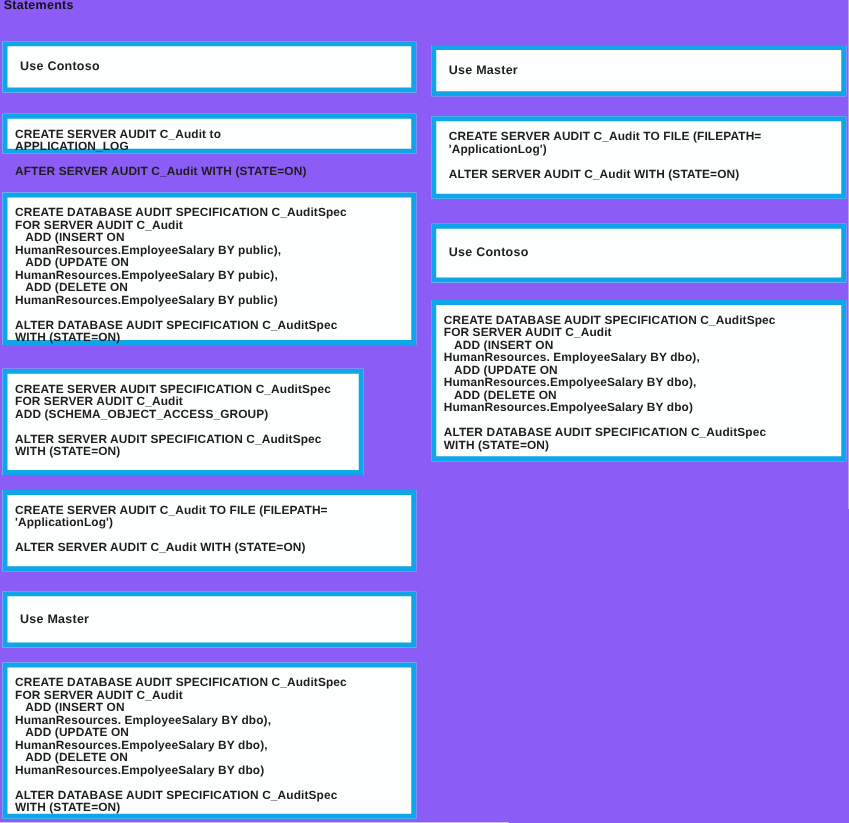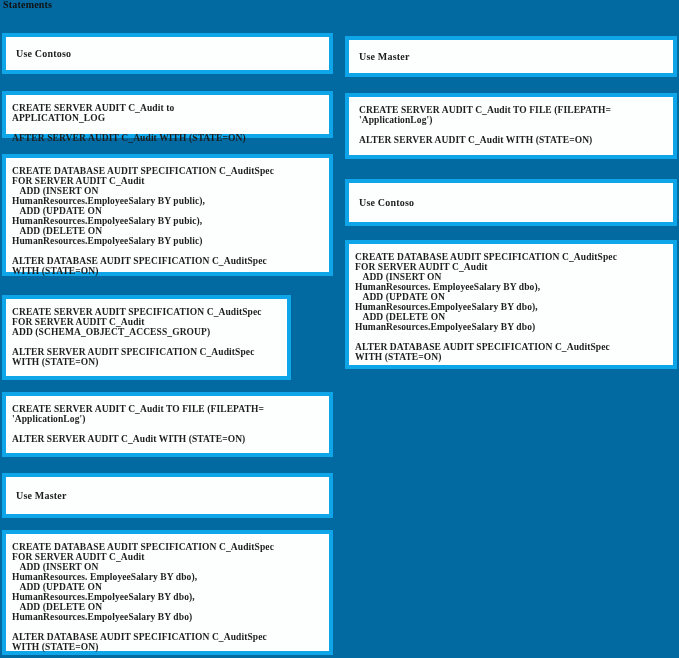--- a/index.html
+++ b/index.html
@@ -4,22 +4,22 @@
 <style>
   html, body {
     margin: 0;
     padding: 0;
     background: #ffffff;
   }
   .page {
     position: relative;
     width: 679px;
     height: 658px;
-    background: #0369a1;
-    font-family: Liberation Serif, serif;
+    background: #8b5cf6;
+    font-family: Liberation Sans, sans-serif;
     overflow: hidden;
   }
   .heading {
     position: absolute;
     left: 3px;
     top: -1px;
     font-size: 10px;
     font-weight: bold;
     color: #111111;
     letter-spacing: 0.2px;
@@ -40,21 +40,21 @@
   }
   .label-box {
     display: flex;
     align-items: center;
     font-size: 10px;
     padding-left: 10px;
     letter-spacing: 0.2px;
   }
   
   .l1 { left: 2px;  top: 33px;  width: 331px; height: 41px; }
-  .l2 { left: 2px;  top: 91px;  width: 331px; height: 47px; }
+  .l2 { left: 2px;  top: 91px;  width: 331px; height: 32px; }
   .l3 { left: 2px;  top: 154px; width: 331px; height: 122px; }
   .l4 { left: 2px;  top: 295px; width: 289px; height: 85px; }
   .l5 { left: 2px;  top: 392px; width: 331px; height: 65px; }
   .l6 { left: 2px;  top: 473px; width: 331px; height: 45px; }
   .l7 { left: 2px;  top: 530px; width: 331px; height: 125px; }
   
   .r1 { left: 345px; top: 36px;  width: 332px; height: 41px; }
   .r2 { left: 345px; top: 93px;  width: 332px; height: 66px; padding-left: 10px; }
   .r3 { left: 345px; top: 179px; width: 332px; height: 47px; }
   .r4 { left: 345px; top: 240px; width: 332px; height: 129px; }

